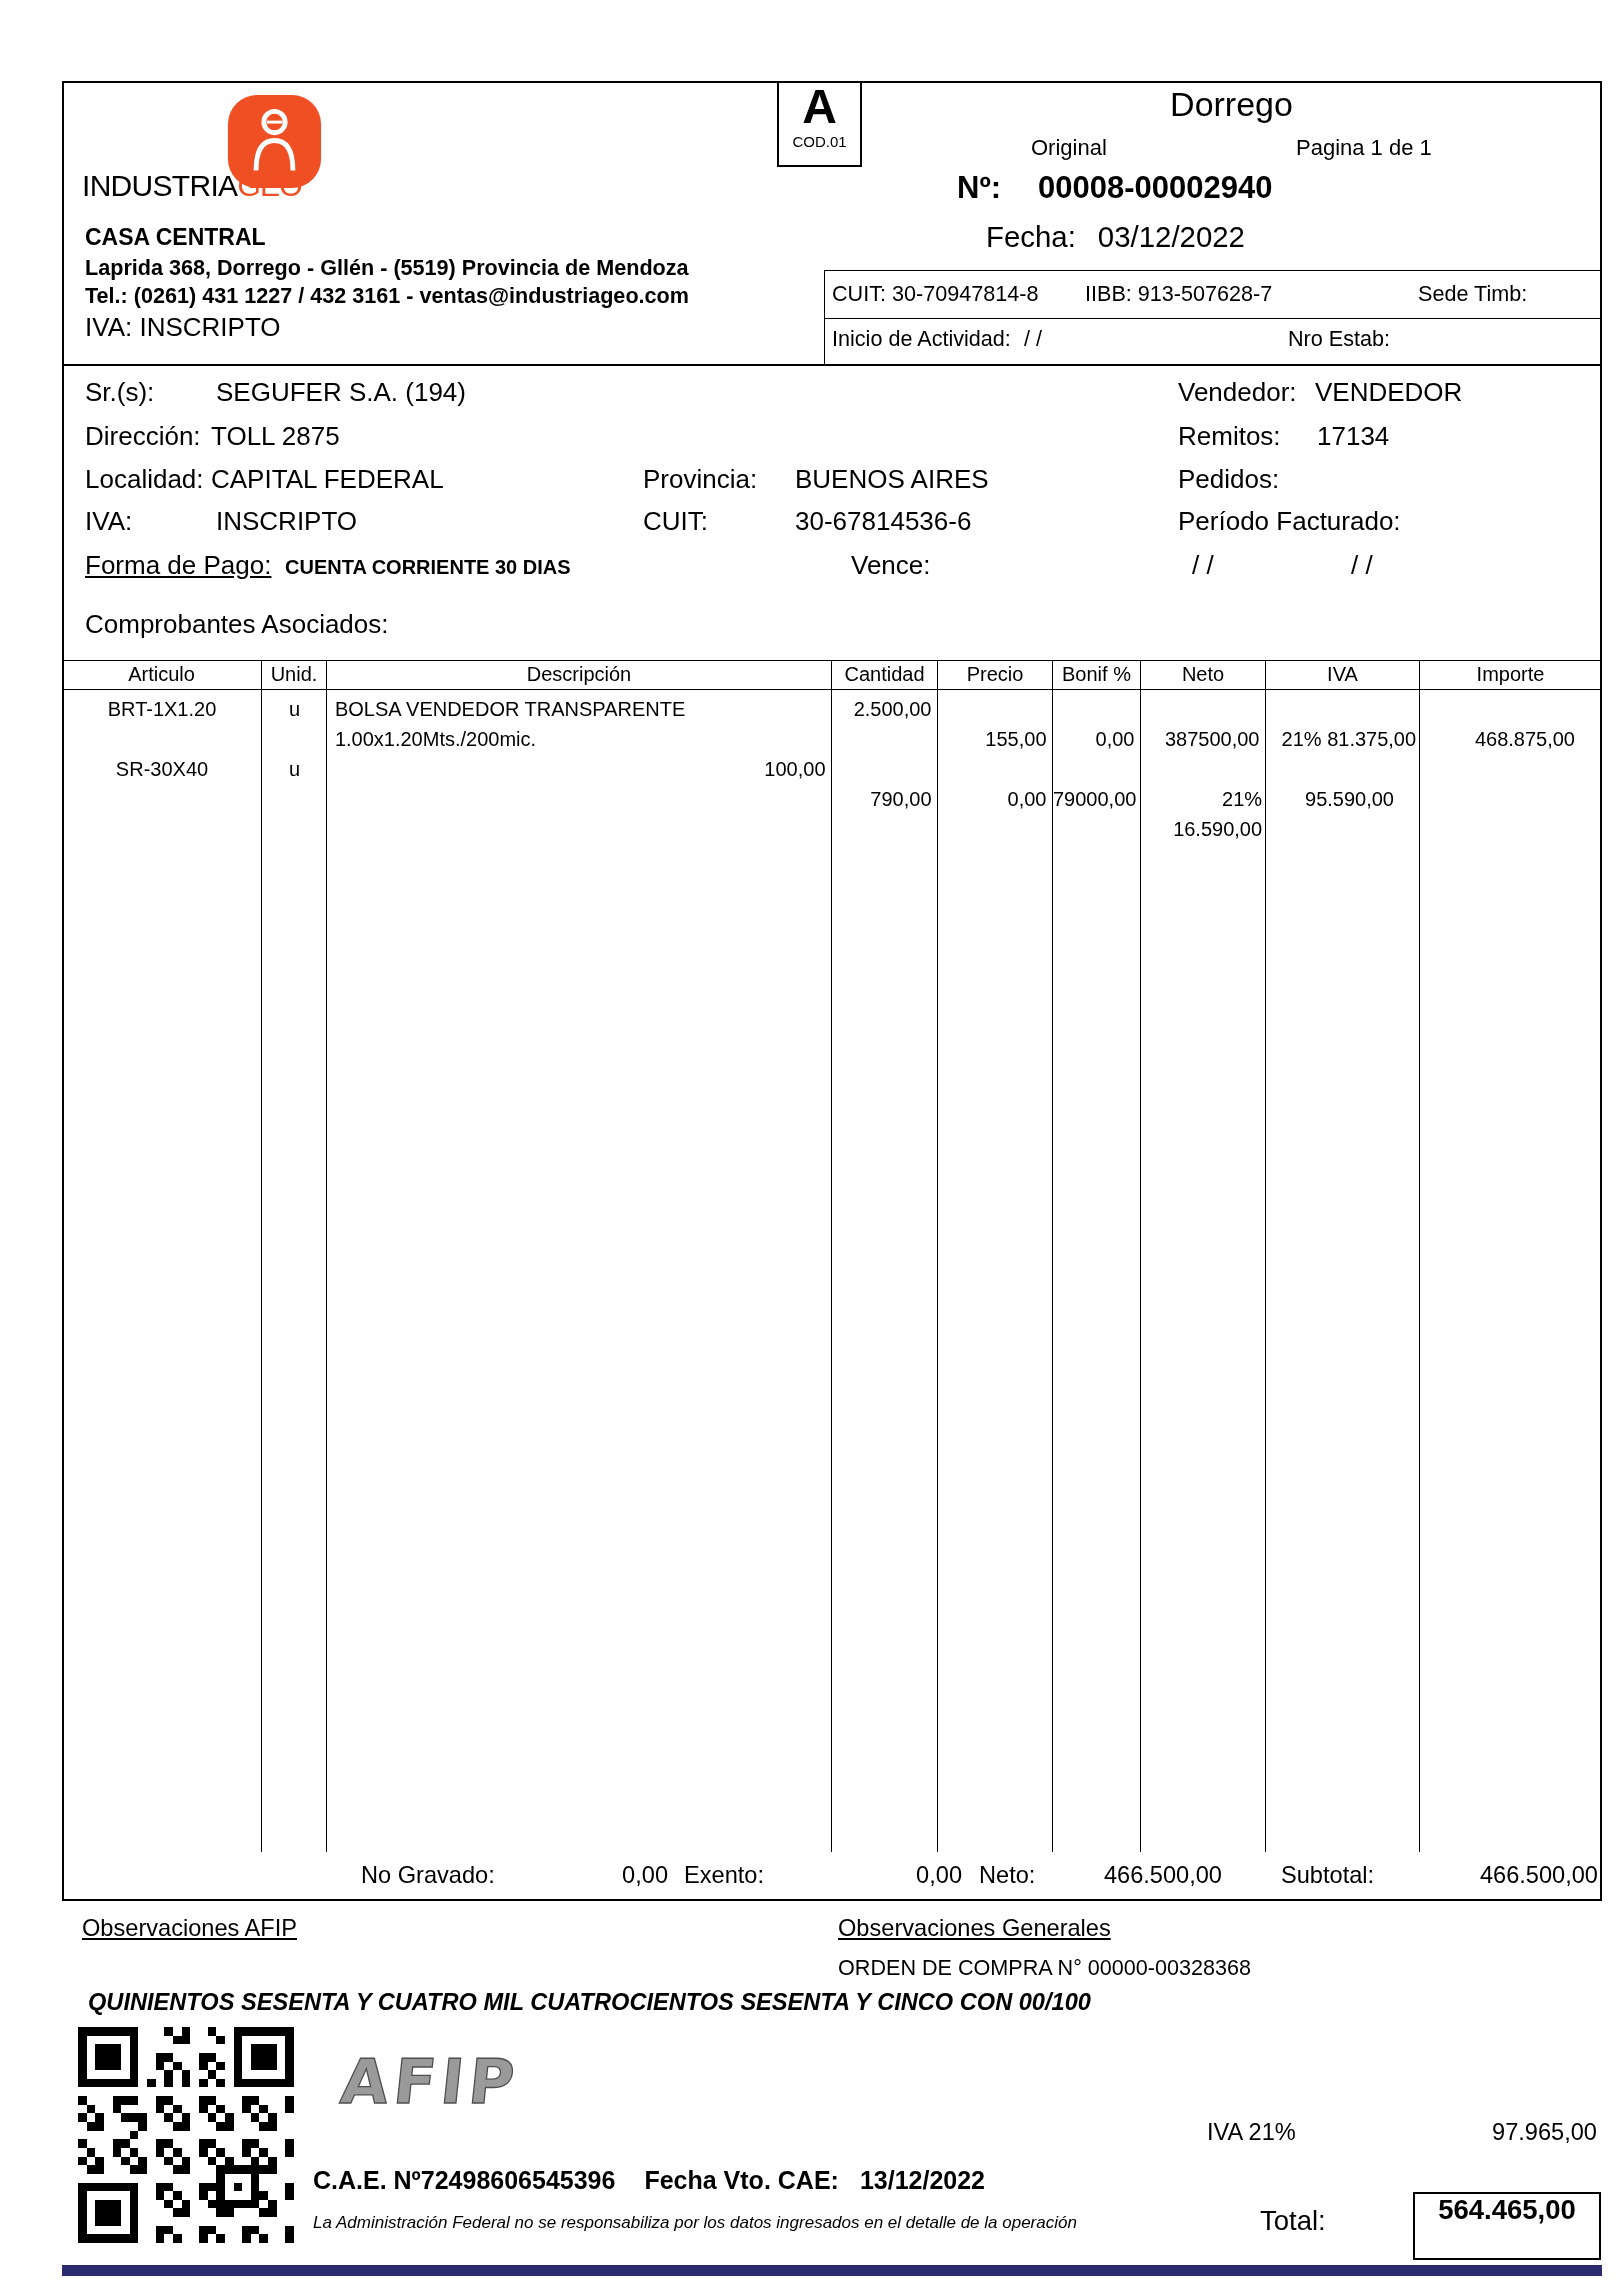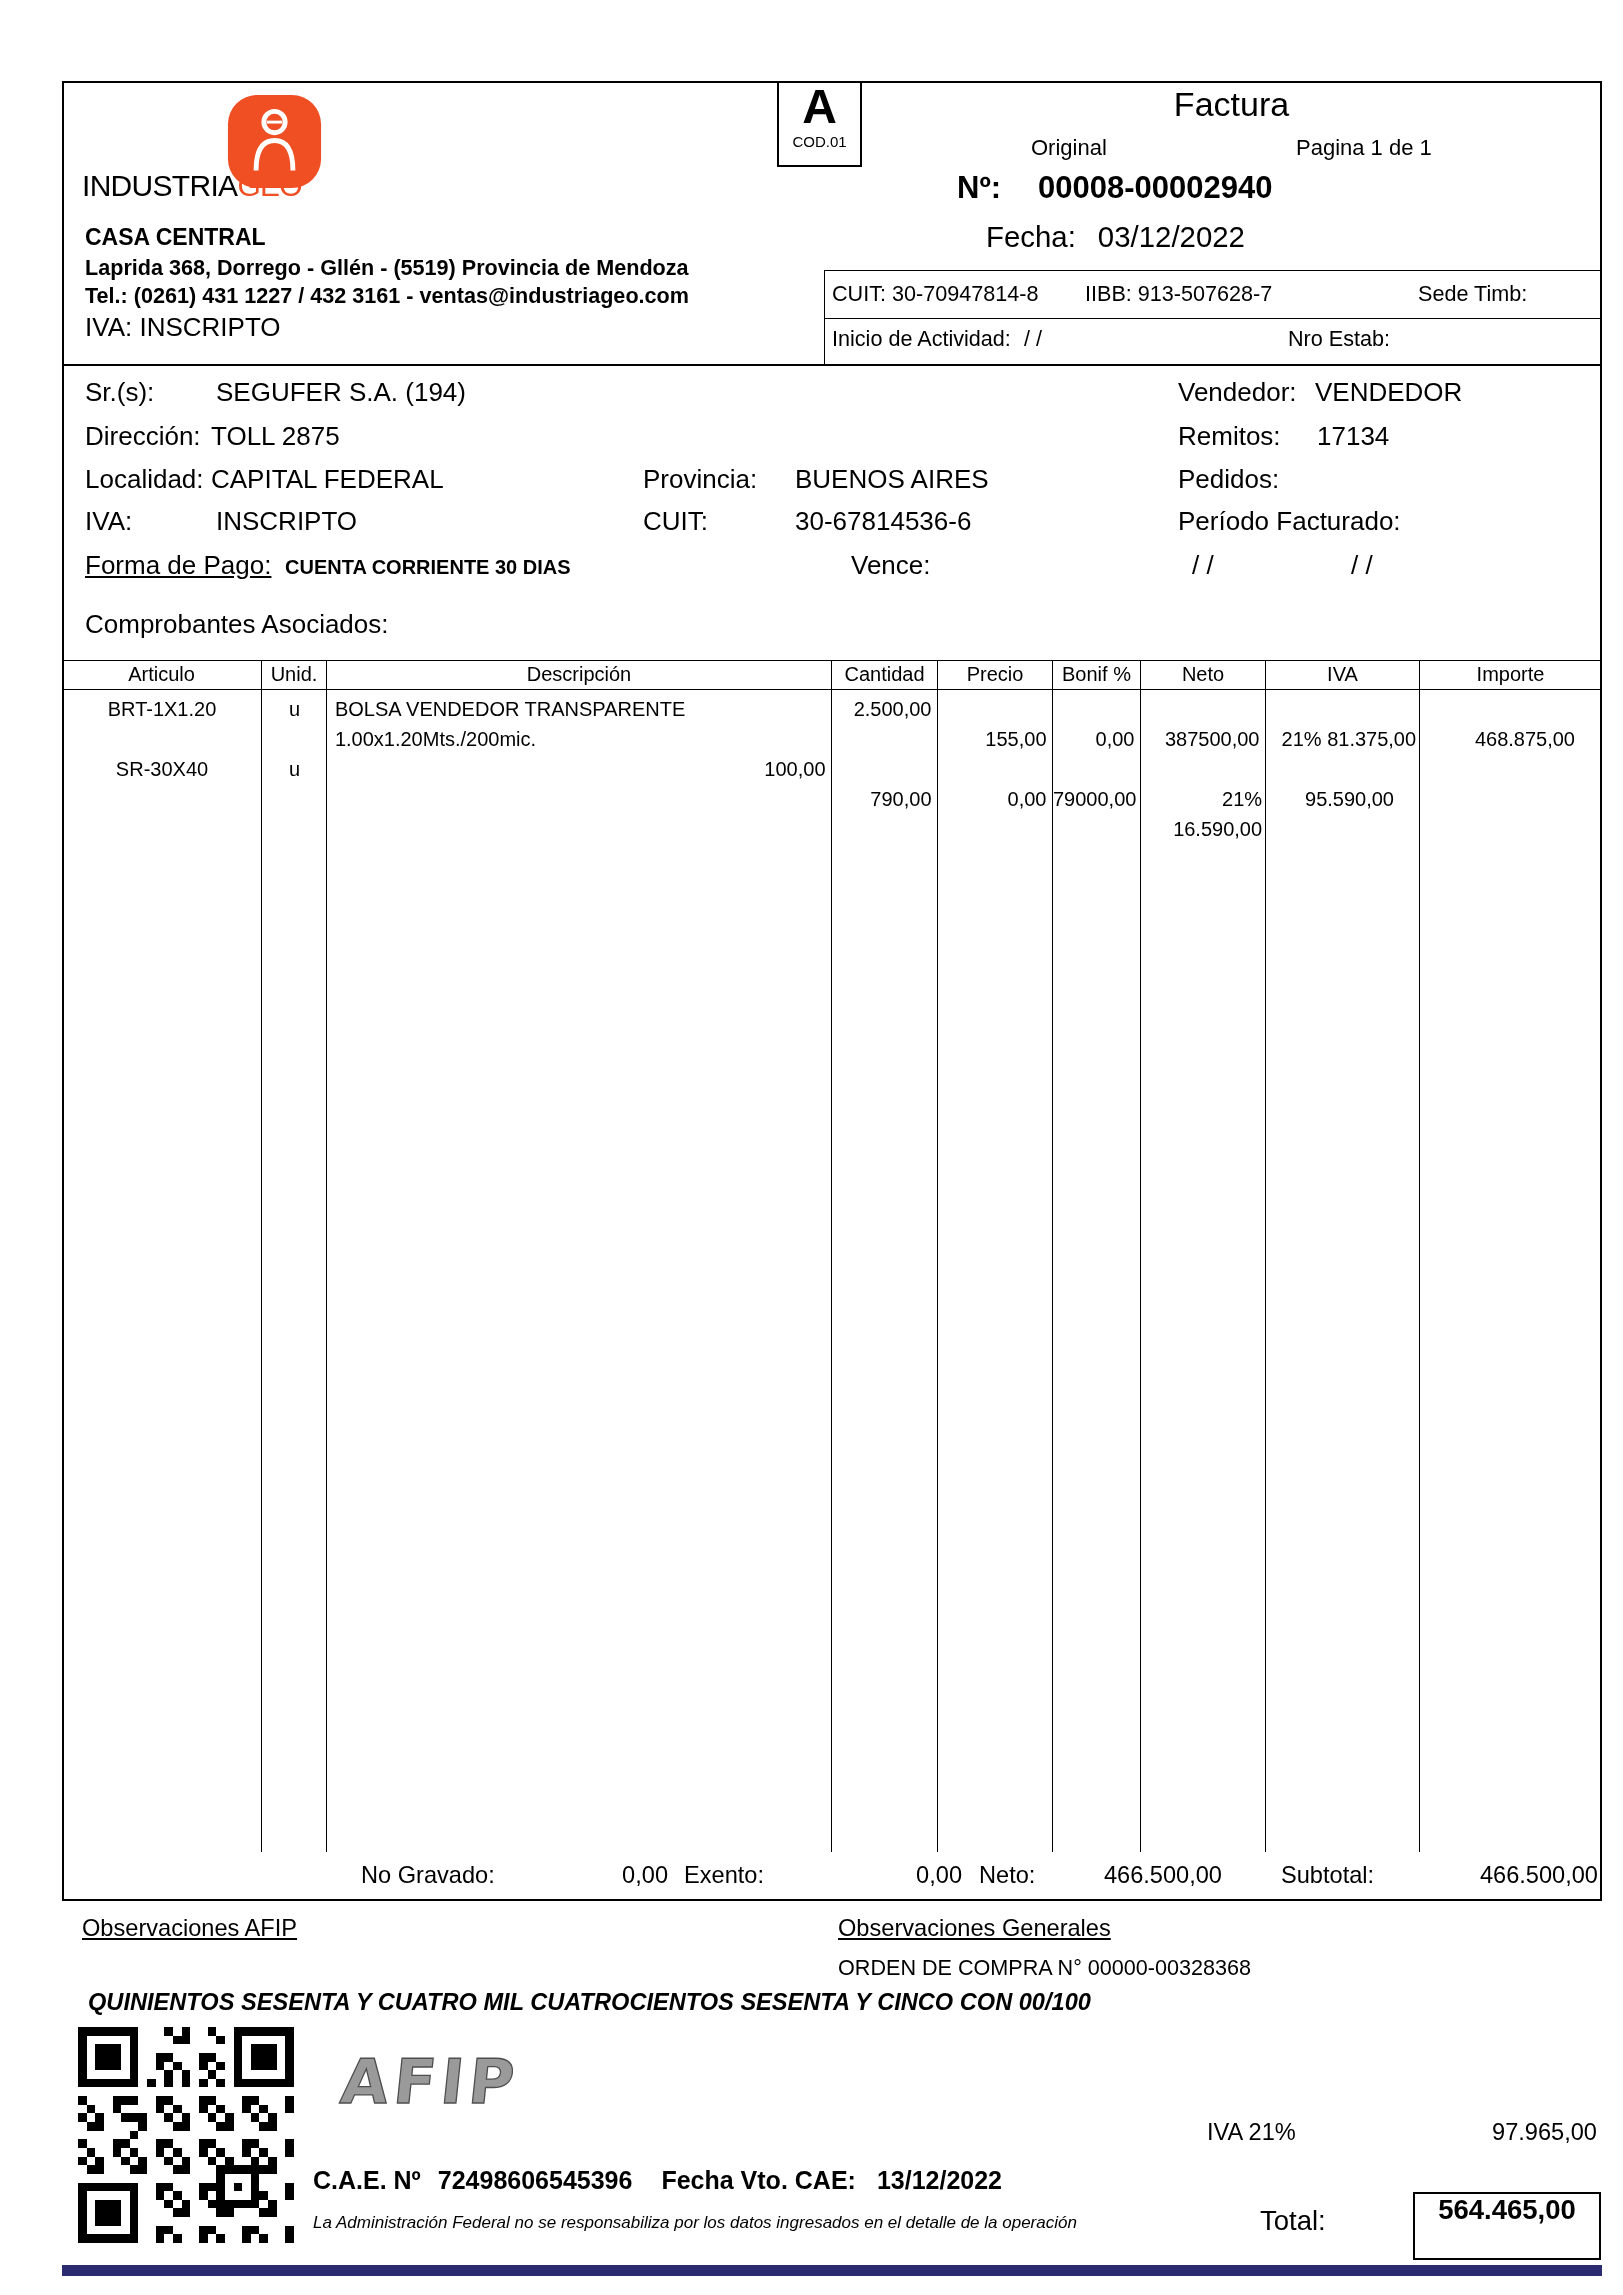--- a/index.html
+++ b/index.html
@@ -56,21 +56,21 @@
 <div class="abs b" style="left:85px;top:224px;font-size:23px">CASA CENTRAL</div>
 <div class="abs b" style="left:85px;top:255px;font-size:21.6px">Laprida 368, Dorrego - Gllén - (5519) Provincia de Mendoza</div>
 <div class="abs b" style="left:85px;top:283px;font-size:21.6px">Tel.: (0261) 431 1227 / 432 3161 - ventas@industriageo.com</div>
 <div class="abs" style="left:85px;top:312px;font-size:26px">IVA: INSCRIPTO</div>
 
 <div class="letter-box">
   <div class="letter">A</div>
   <div class="cod">COD.01</div>
 </div>
 
-<div class="abs" style="left:861px;top:85px;width:741px;text-align:center;font-size:34px">Factura</div>
+<div class="abs" style="left:861px;top:85px;width:741px;text-align:center;font-size:34px">Dorrego</div>
 <div class="abs" style="left:1031px;top:135px;font-size:22px">Original</div>
 <div class="abs" style="left:1296px;top:135px;font-size:22px">Pagina 1 de 1</div>
 <div class="abs b" style="left:957px;top:170px;font-size:31px"><span>Nº:</span><span style="margin-left:37px">00008-00002940</span></div>
 <div class="abs" style="left:986px;top:220px;font-size:29.4px"><span>Fecha:</span><span style="margin-left:22px">03/12/2022</span></div>
 
 <div class="hline" style="left:824px;top:270px;width:777px"></div>
 <div class="vline" style="left:824px;top:270px;height:94px"></div>
 <div class="abs" style="left:832px;top:281px;font-size:21.6px">CUIT: 30-70947814-8</div>
 <div class="abs" style="left:1085px;top:281px;font-size:21.6px">IIBB: 913-507628-7</div>
 <div class="abs" style="left:1418px;top:281px;font-size:21.6px">Sede Timb:</div>
@@ -329,21 +329,21 @@
 <div id="afip-logo">
   <svg viewBox="0 0 340 110" width="222" height="72">
     <text x="12" y="86" transform="skewX(-6)" font-family="DejaVu Sans, sans-serif" font-size="94" font-weight="bold" letter-spacing="8" fill="#9a9a9a" stroke="#4f4f4f" stroke-width="2">AFIP</text>
   </svg>
 </div>
 
 <div class="abs" style="left:1207px;top:2119px;font-size:23.6px">IVA 21%</div>
 <div class="abs ralign" style="left:1433px;top:2119px;width:164px;font-size:23.6px">97.965,00</div>
 
 <div class="abs b" style="left:313px;top:2166px;font-size:25px">
-  <span>C.A.E. Nº</span><span style="margin-left:17px">72498606545396</span><span style="margin-left:29px">Fecha Vto. CAE:</span><span style="margin-left:21px">13/12/2022</span>
+  <span>C.A.E. Nº</span><span style="">72498606545396</span><span style="margin-left:29px">Fecha Vto. CAE:</span><span style="margin-left:21px">13/12/2022</span>
 </div>
 <div class="abs i" style="left:313px;top:2213px;font-size:17px">La Administración Federal no se responsabiliza por los datos ingresados en el detalle de la operación</div>
 
 <div class="abs" style="left:1260px;top:2205px;font-size:27.5px">Total:</div>
 <div class="total-box">
   <span class="b" style="font-size:27.5px">564.465,00</span>
 </div>
 
 <div class="bottom-bar"></div>
 

